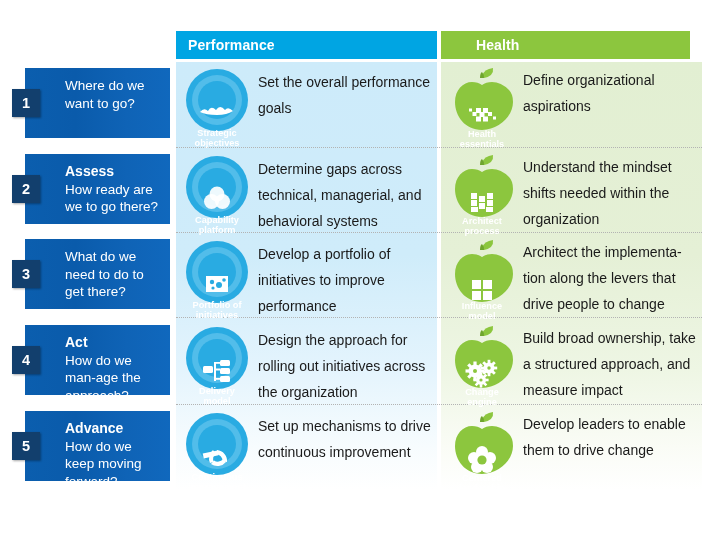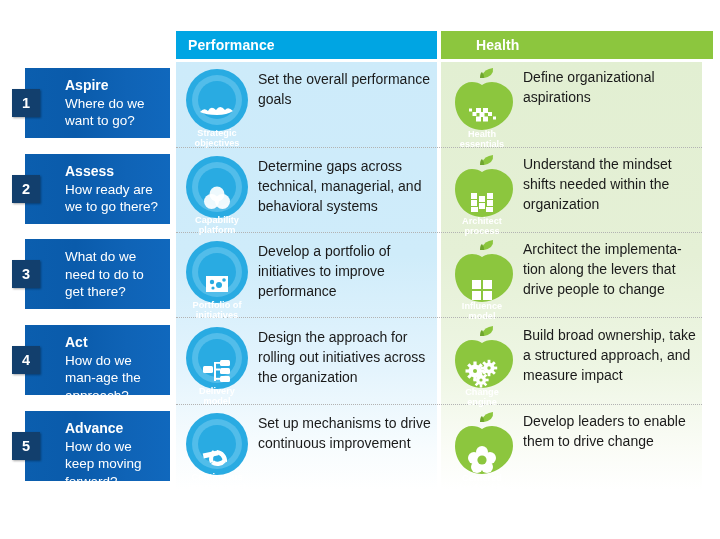--- a/index.html
+++ b/index.html
@@ -11,21 +11,21 @@
   #slide{position:absolute;left:0;top:0;width:720px;height:539px;}
 
   
   .col-header{
     position:absolute;height:28px;line-height:28px;
     color:#ffffff;font-size:14px;font-weight:bold;
     padding-left:12px;box-sizing:border-box;
     letter-spacing:.1px;
   }
   #hdr-perf{left:176px;top:31px;width:261px;background:#00a5e3;}
-  #hdr-health{left:441px;top:31px;width:272px;background:#8cc63e;padding-left:35px;}
+  #hdr-health{left:441px;top:31px;width:249px;background:#8cc63e;padding-left:35px;}
 
   
   .col-panel{position:absolute;top:62px;width:261px;height:428px;}
   #panel-perf{left:176px;
     background:linear-gradient(to bottom,#cdebfa 0%,#cfecfa 45%,#e4f4fd 72%,#f7fcfe 90%,#ffffff 100%);}
   #panel-health{left:441px;
     background:linear-gradient(to bottom,#e2efd2 0%,#e5f0d6 45%,#eef6e4 72%,#fafcf6 90%,#ffffff 100%);}
 
   
   .row-sep{
@@ -51,21 +51,21 @@
     font-size:14.5px;font-weight:bold;
     display:flex;align-items:center;justify-content:center;
     box-shadow:1px 1px 2px rgba(0,0,0,.35);
   }
 
   
   .cell{position:absolute;}
   .cell-icon{position:absolute;left:0;top:0;width:62px;height:64px;}
   .cell-text{
     position:absolute;left:72px;top:1px;
-    font-size:14px;line-height:20px;color:#1a1a1a;
+    font-size:14px;line-height:26px;color:#1a1a1a;
   }
   .icon-label{
     position:absolute;left:0;right:0;
     text-align:center;color:#ffffff;font-weight:bold;
     font-size:9.2px;line-height:10.2px;
     pointer-events:none;
     margin-top:44px;
   }
   .blue-label{top:16px;}
   .green-label{top:19px;}
@@ -83,21 +83,20 @@
   <div class="col-panel" id="panel-perf"></div>
   <div class="col-panel" id="panel-health"></div>
 
   <div class="row-sep" style="top:147px"></div>
   <div class="row-sep" style="top:232px"></div>
   <div class="row-sep" style="top:317px"></div>
   <div class="row-sep" style="top:404px"></div>
 
   <div class="step-box" style="top:68px">
     <div class="step-text">
-      <span class="step-title">Aspire</span>
       <span class="step-q">Where do we want to go?</span>
     </div>
   </div>
   <div class="step-num" style="top:89px">1</div>
 
   <div class="step-box" style="top:154px">
     <div class="step-text">
       <span class="step-title">Assess</span>
       <span class="step-q">How ready are we to go there?</span>
     </div>

